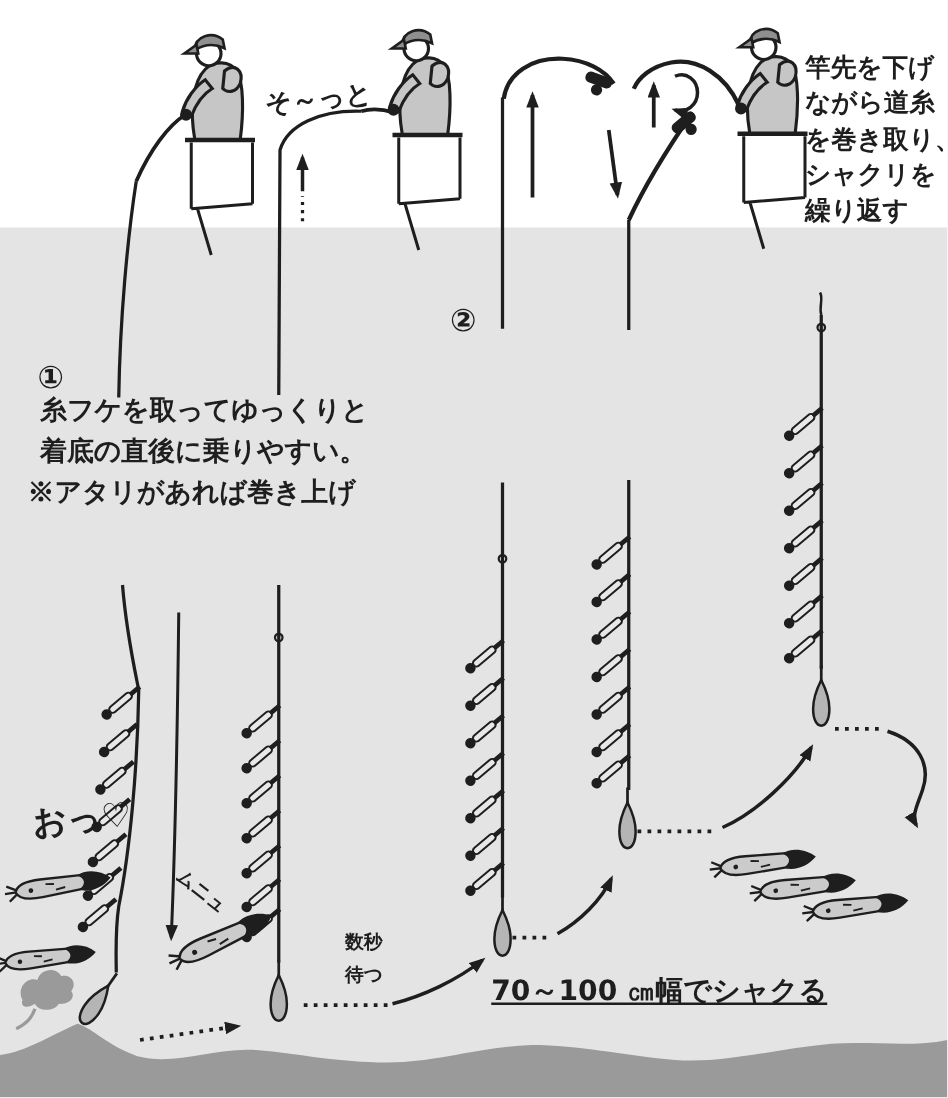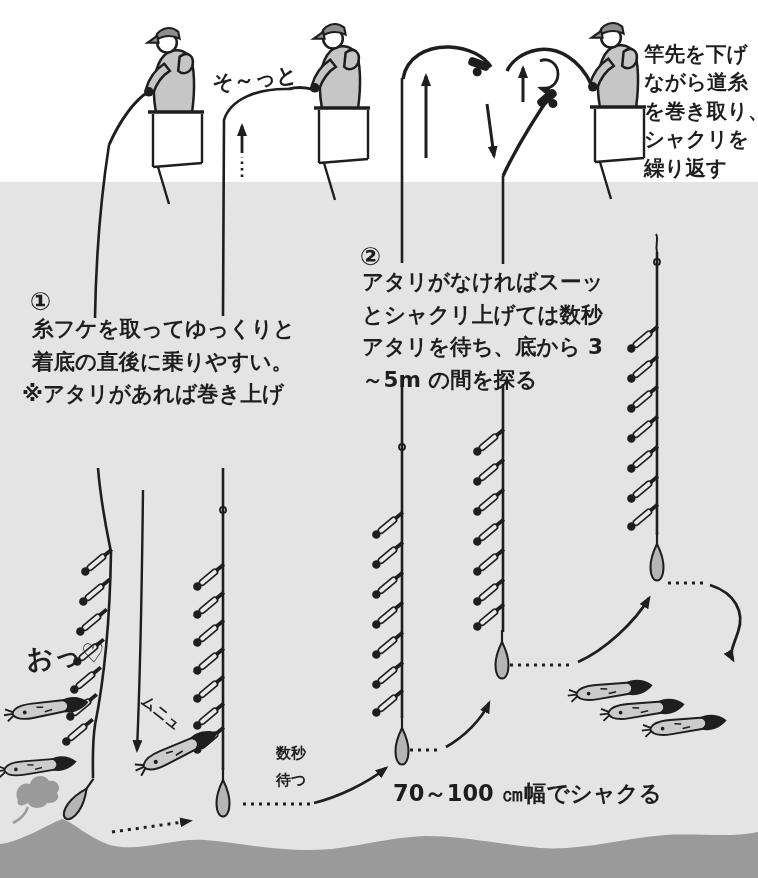--- a/index.html
+++ b/index.html
@@ -12,21 +12,21 @@
     position:relative;width:758px;height:878px;overflow:hidden;background:#fff;
     font-family:"DejaVu Sans",sans-serif;
   }
   #stage svg{position:absolute;left:0;top:0;}
   .lbl{
     position:absolute;color:var(--ink);font-weight:bold;white-space:nowrap;
     font-family:"DejaVu Sans",sans-serif;line-height:1.5;
   }
   .marker{font-size:25px;font-weight:bold;}
   .blk .bl{font-size:21.5px;line-height:32.5px;}
-  .note{margin-left:-10px;}
+  .note{margin-left:-10px;font-family:Liberation Serif, serif;}
   .reelnote .bl{font-size:20.5px;line-height:28.4px;}
   .hand{font-weight:bold;}
   .ink-s{stroke:var(--ink);fill:none;}
   .cloth{fill:var(--cloth_fill);stroke:var(--ink);stroke-width:1.8;}
   .capf{fill:var(--cap_fill);stroke:var(--ink);stroke-width:1.5;}
   .dots{stroke:var(--ink);fill:none;stroke-width:3;stroke-dasharray:3 5;}
 </style>
 </head>
 <body>
 
@@ -196,41 +196,35 @@
 </svg>
 
 <div class="lbl marker" style="left:30px;top:283px;">①</div>
 <div class="lbl blk" style="left:32px;top:313px;">
   <div class="bl">糸フケを取ってゆっくりと</div>
   <div class="bl">着底の直後に乗りやすい。</div>
   <div class="bl note">※アタリがあれば巻き上げ</div>
 </div>
 
 <div class="lbl marker" style="left:360px;top:238px;">②</div>
-<div class="lbl blk" style="left:362px;top:266px;">
-  <div class="bl">アタリがなければスーッ</div>
-  <div class="bl">とシャクリ上げては数秒</div>
-  <div class="bl">アタリを待ち、底から 3</div>
-  <div class="bl">～5m の間を探る</div>
-</div>
 
 <div class="lbl reelnote" style="left:644px;top:40px;">
   <div class="bl">竿先を下げ</div>
   <div class="bl">ながら道糸</div>
   <div class="bl">を巻き取り、</div>
   <div class="bl">シャクリを</div>
   <div class="bl">繰り返す</div>
 </div>
 
 <div class="lbl hand" style="left:212px;top:64px;font-size:21px;transform:rotate(-6deg);">そ～っと</div>
 
 <div class="lbl" style="left:276px;top:740px;font-size:15px;line-height:27px;">
   <div>数秒</div>
   <div>待つ</div>
 </div>
 
-<div class="lbl" style="left:393px;top:777px;font-size:22.5px;">70～100 ㎝幅でシャクる</div>
+<div class="lbl" style="left:393px;top:777px;font-size:22.5px;text-decoration:underline;">70～100 ㎝幅でシャクる</div>
 
 <div class="lbl hand" style="left:26px;top:636px;font-size:27px;transform:rotate(-5deg);">おっ♡</div>
 
 <div class="lbl hand" style="left:150px;top:690px;font-size:15px;transform:rotate(38deg);transform-origin:left top;">ムニュ</div>
 
 </div>
 
 </body></html>

